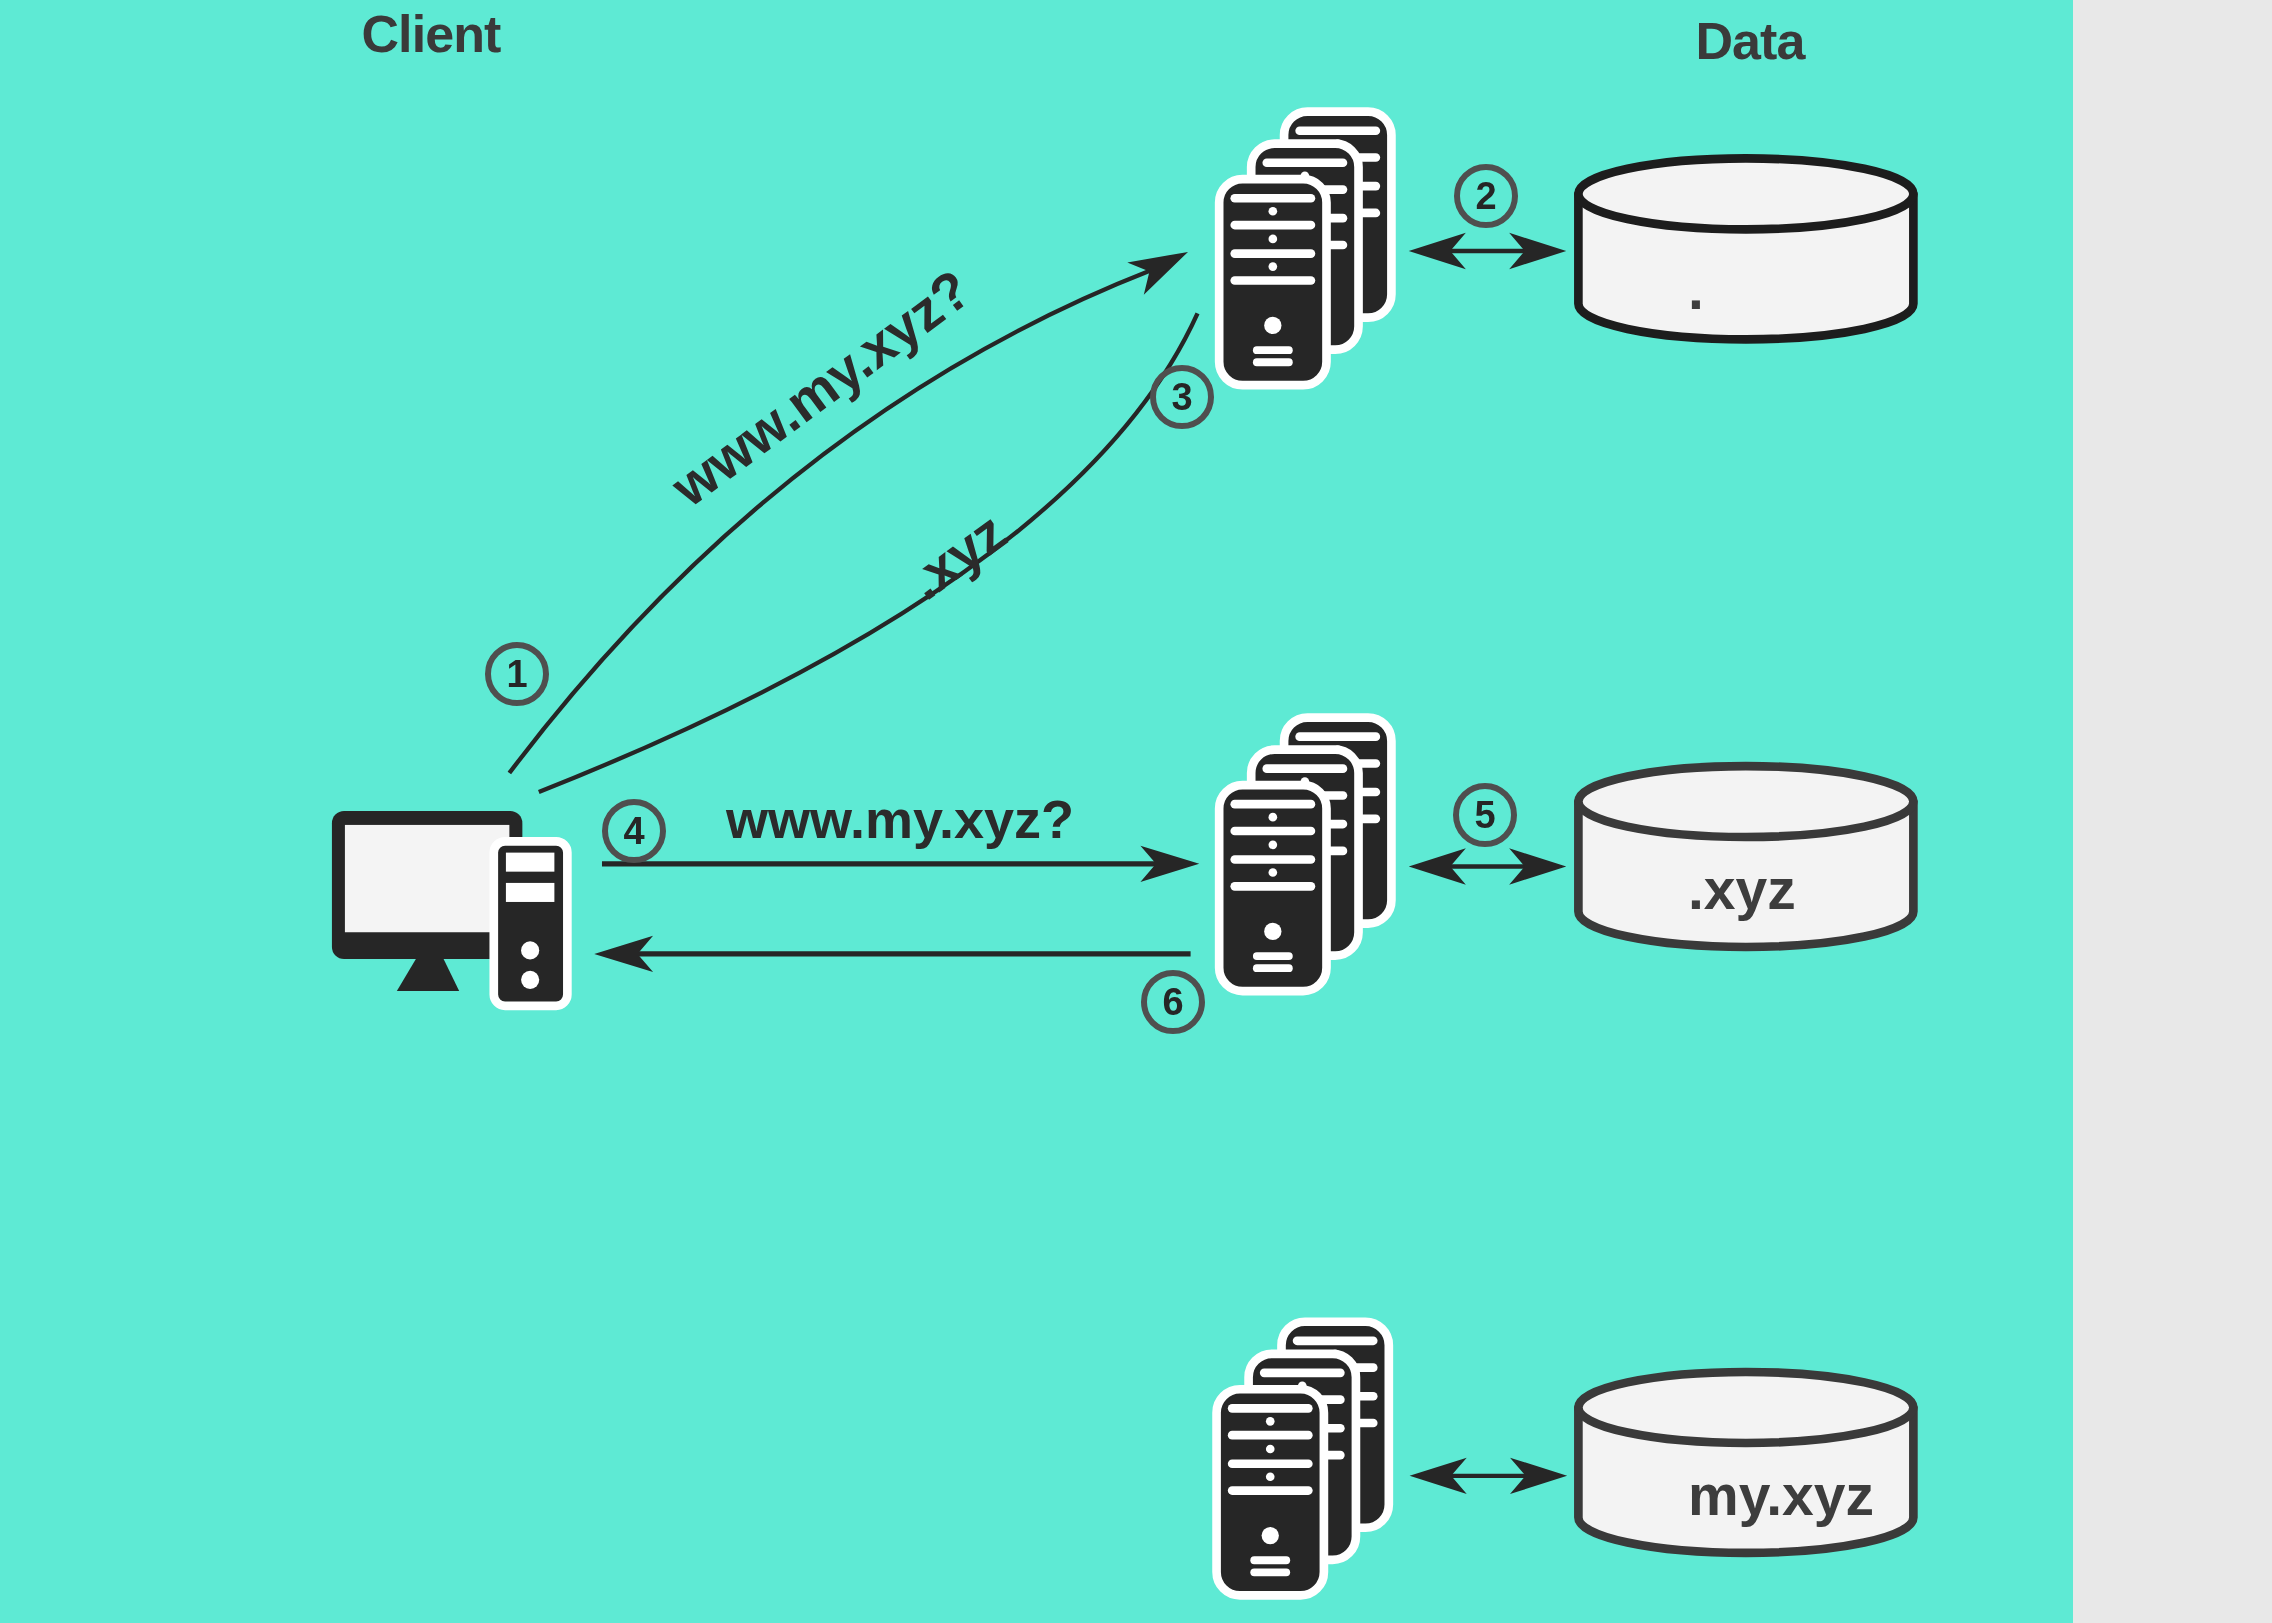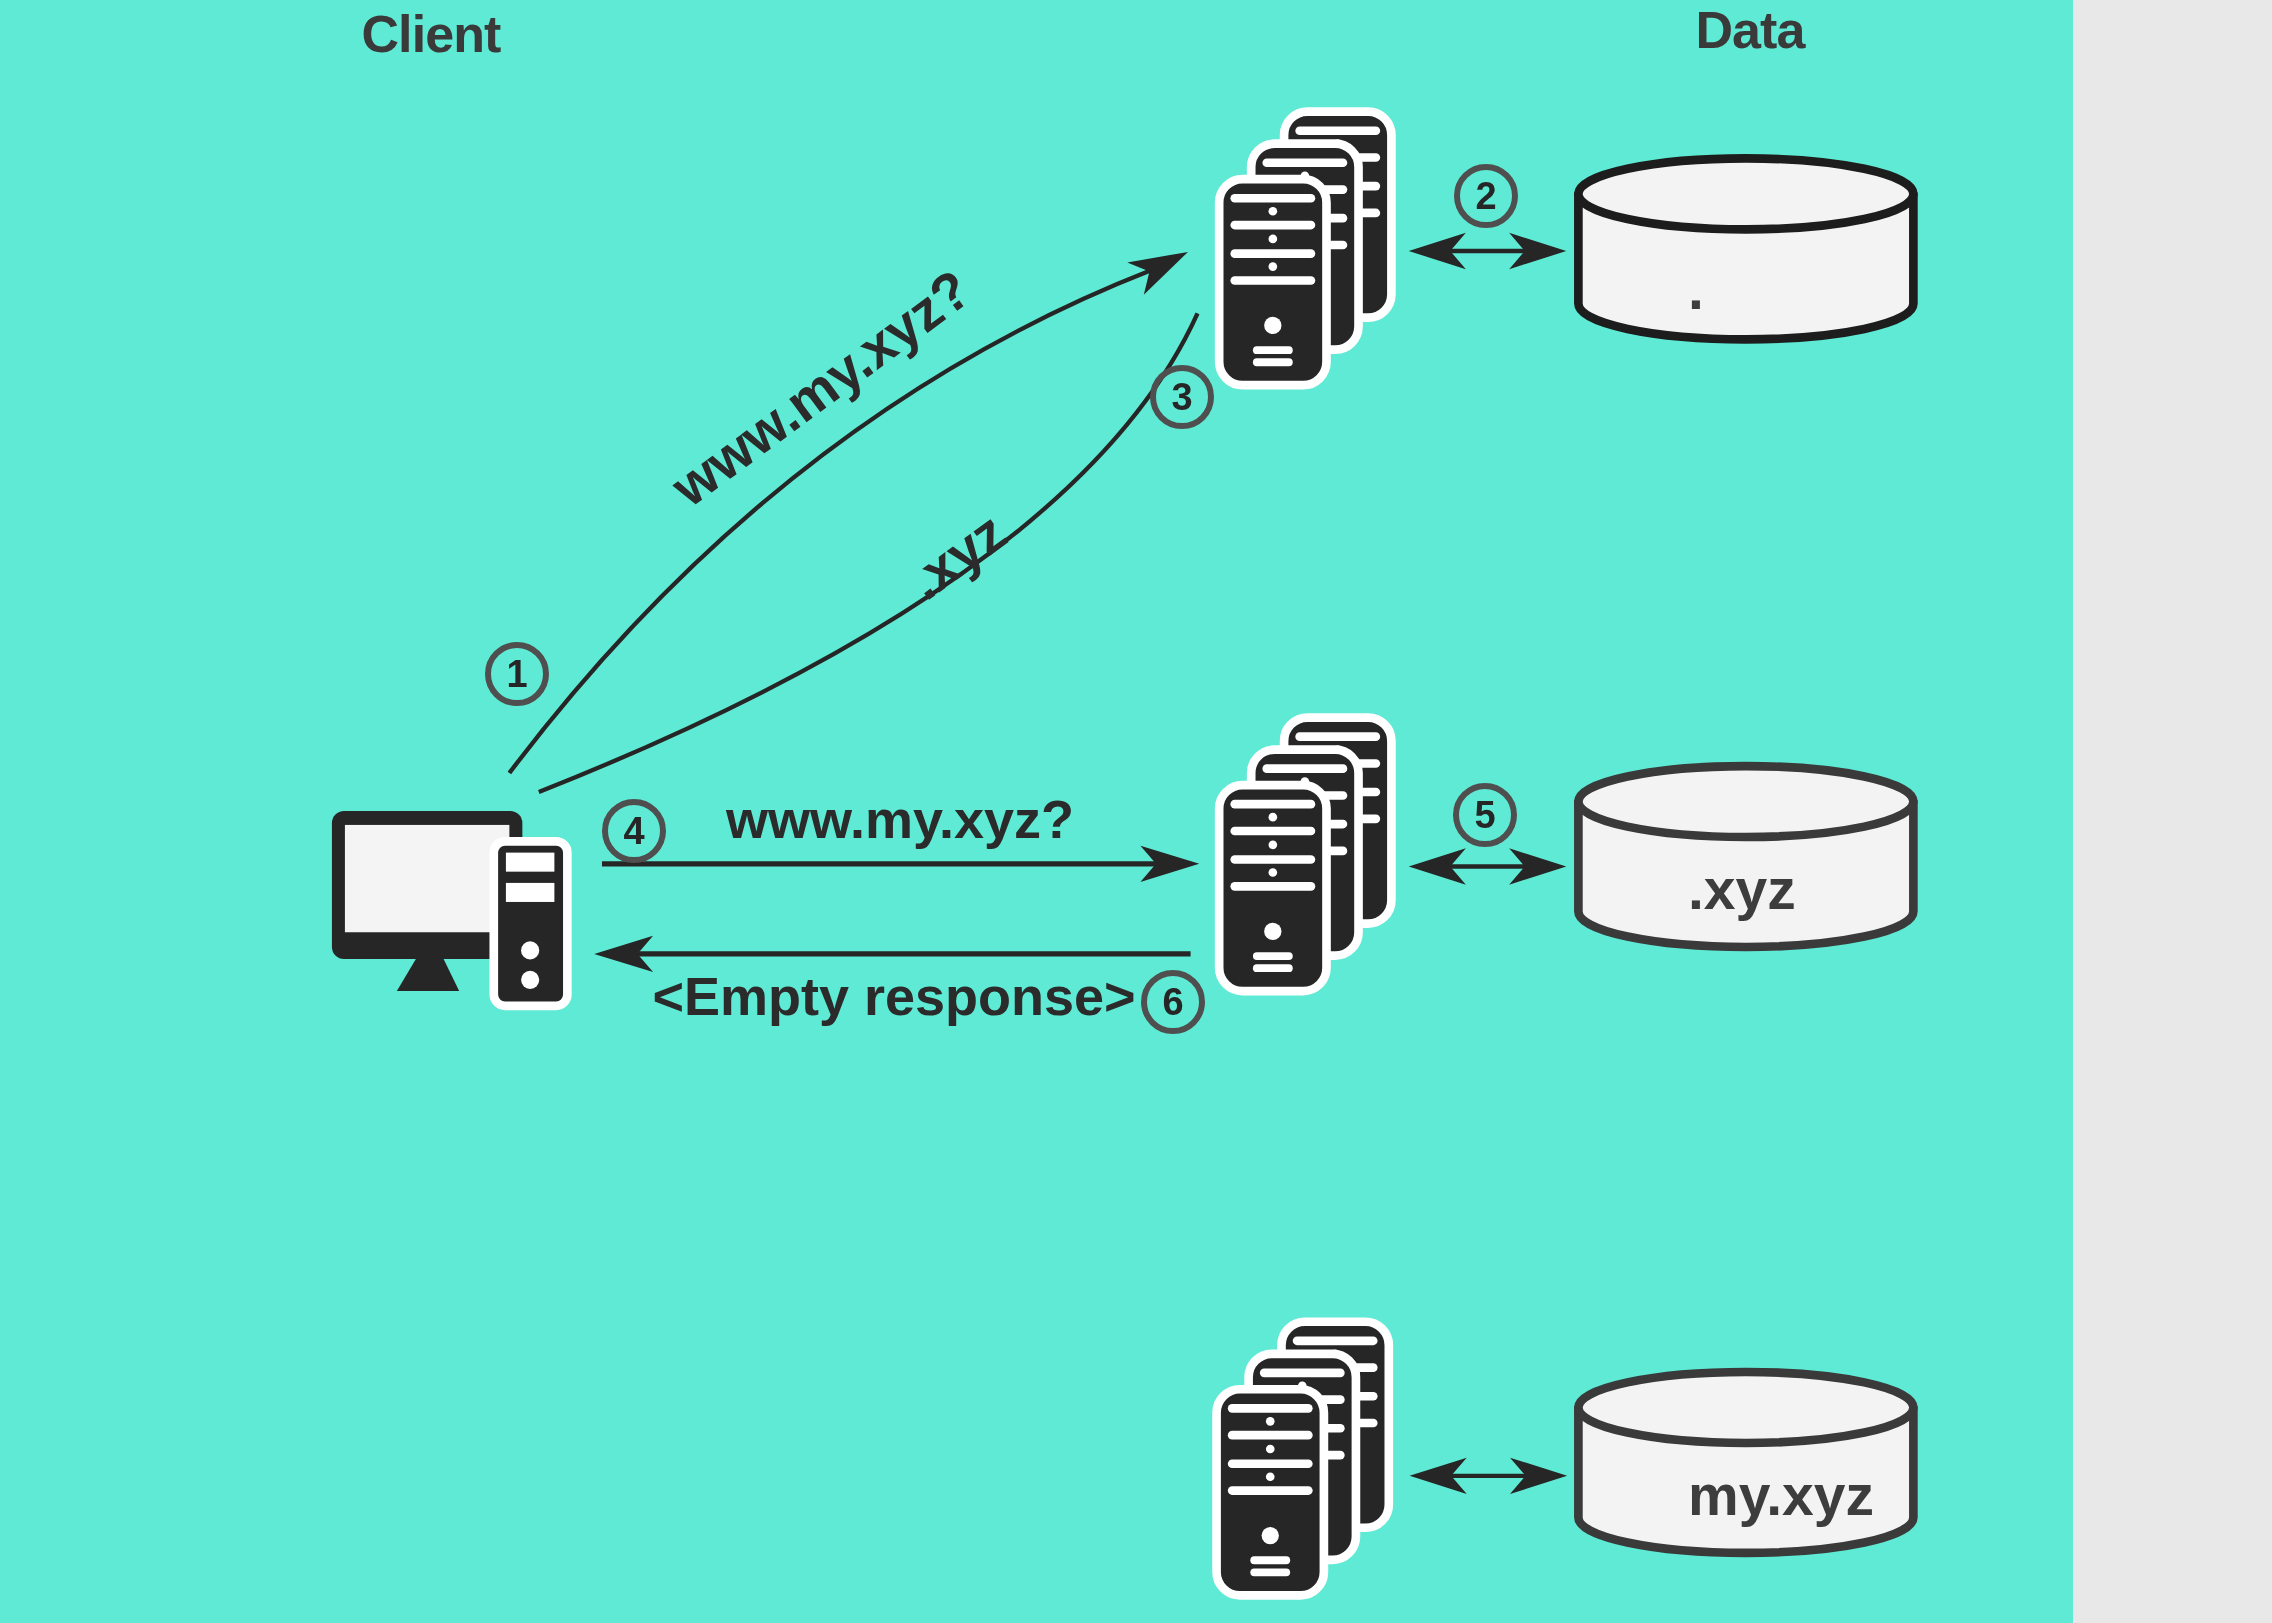--- a/index.html
+++ b/index.html
@@ -118,26 +118,25 @@
       <polygon points="480,1108 512,1108 530,1145 458,1145" fill="#262626"></polygon>
       <rect x="570" y="972" width="85" height="190" rx="13" fill="#262626" stroke="#ffffff" stroke-width="10"></rect>
       <rect x="584" y="985" width="56" height="22" fill="#ffffff"></rect>
       <rect x="584" y="1020" width="56" height="22" fill="#ffffff"></rect>
       <circle cx="612" cy="1098" r="10.5" fill="#ffffff"></circle>
       <circle cx="612" cy="1132" r="10.5" fill="#ffffff"></circle>
     </g>
   </svg>
 
   <div class="hdr" style="left:431px;  top:4.3px;">Client</div>
-  <div class="hdr" style="left:1750px; top:0;">Data</div>
+  <div class="hdr" style="left:1750px; top:11px;">Data</div>
 
   <div class="lbl curve rot1" style="left:821px;  top:388px;">www.my.xyz?</div>
   <div class="lbl curve rot3" style="left:957px; top:556px;">.xyz</div>
   <div class="lbl" style="left:900px; top:819px;">www.my.xyz?</div>
-  <div class="lbl" style="left:894px; top:996px;">&lt;Empty response&gt;</div>
 
   <div class="num" style="left:485px;  top:642px;">1</div>
   <div class="num" style="left:1454px; top:164px;">2</div>
   <div class="num" style="left:1150px; top:365px;">3</div>
   <div class="num" style="left:602px;  top:799px;">4</div>
   <div class="num" style="left:1453px; top:783px;">5</div>
   <div class="num" style="left:1141px; top:970px;">6</div>
 
   <div class="dblabel" style="left:1688px; top:261px;">.</div>
   <div class="dblabel" style="left:1688px; top:861px;">.xyz</div>

